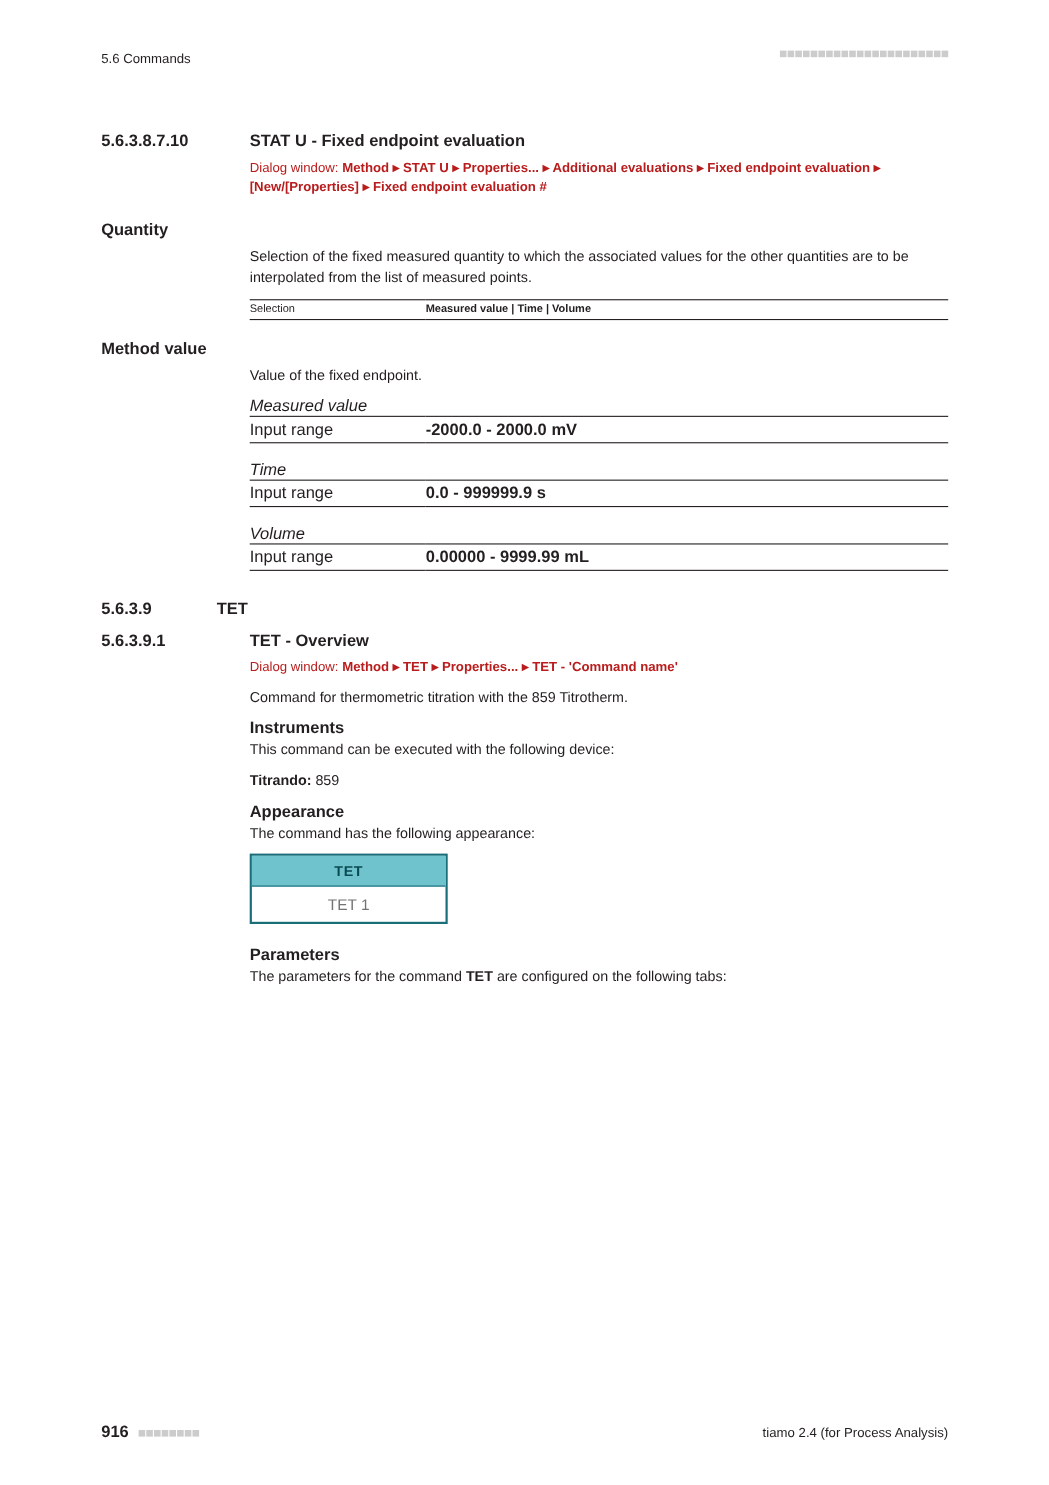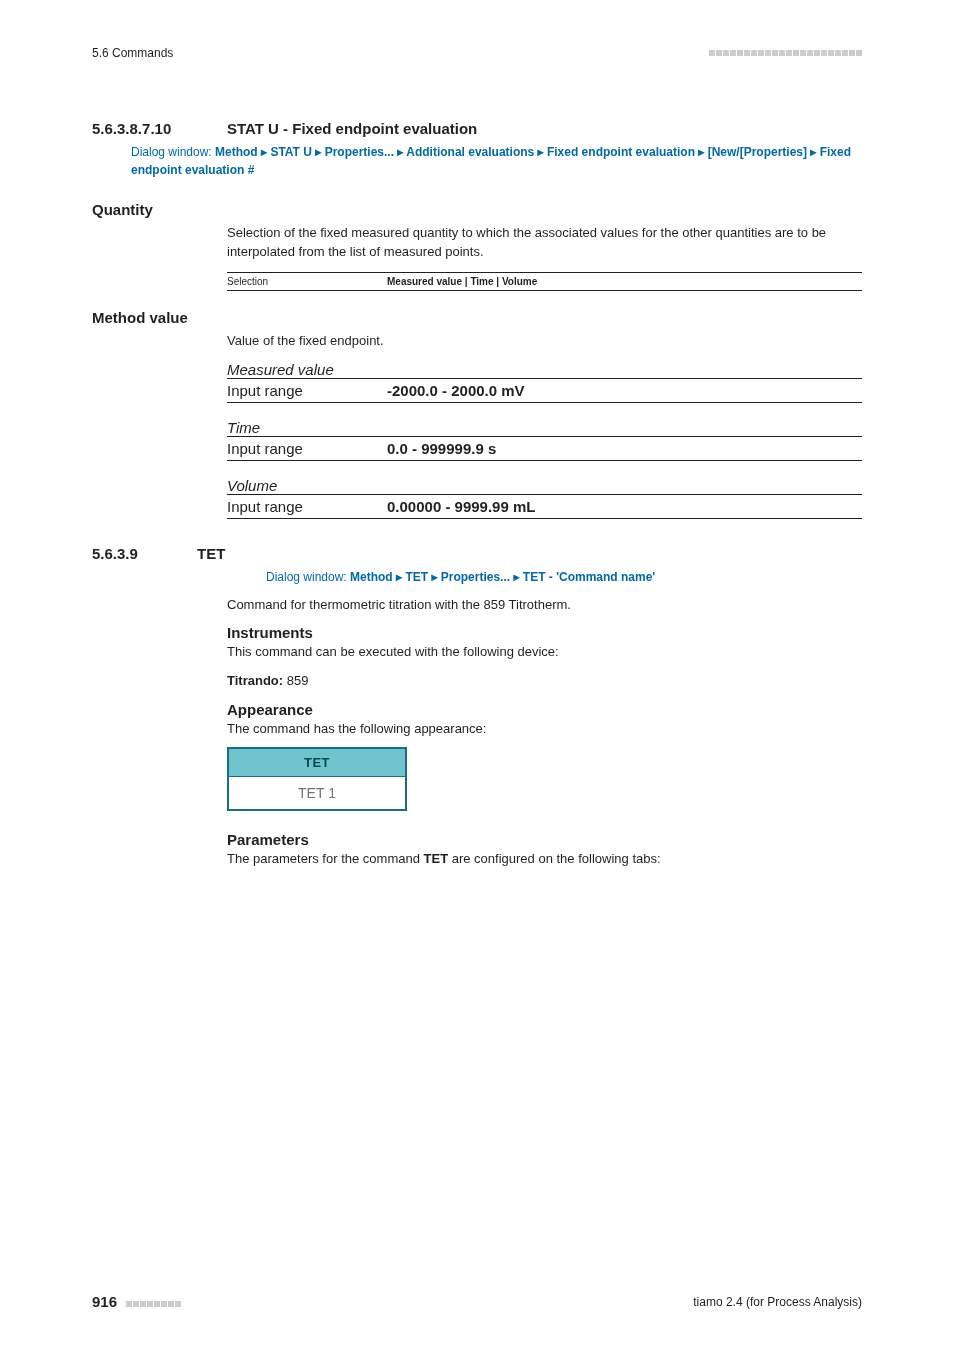--- a/index.html
+++ b/index.html
@@ -11,21 +11,20 @@
     position: relative;
     color: #231f20;
   }
   .header-row {
     position: absolute;
     top: 46px;
     left: 92px;
     right: 92px;
     display: flex;
     justify-content: space-between;
-    align-items: center;
     font-size: 12px;
   }
   .squares-right, .squares-left {
     display: flex;
     gap: 1px;
   }
   .sq {
     width: 6px; height: 6px; background: #ccc;
   }
   .page-body {
@@ -57,24 +56,23 @@
   .h-title {
     font-weight: 700;
     font-size: 15px;
     font-family: Arial, sans-serif;
   }
   .indent-block {
     margin-left: 135px;
   }
   .dlg-window {
     font-size: 12px;
-    color: #0369a1;
+    color: #b91c1c;
     line-height: 1.5;
     margin-bottom: 22px;
-    margin-left: 39px;
   }
   .side-label {
     font-weight: 700;
     font-size: 15px;
     margin-bottom: 0;
   }
   .body-text {
     font-size: 13px;
     line-height: 1.45;
     margin-bottom: 10px;
@@ -267,20 +265,24 @@
       </tr>
     </tbody>
       </table>
   </div>
 
   <div class="section-row">
     <div class="sec-col-num">5.6.3.9</div>
     <div class="sec-col-title">TET</div>
   </div>
 
+  <div class="h-row" style="margin-top:12px;">
+    <div class="h-num-small" style="width:135px;">5.6.3.9.1</div>
+    <div class="h-title">TET - Overview</div>
+  </div>
 
   <div class="indent-block">
     <div class="dlg-window" style="margin-bottom:10px;">
       <span>Dialog window: </span><b>Method ▸ TET ▸ Properties... ▸ TET - 'Command name'</b>
     </div>
     <div class="body-text">Command for thermometric titration with the 859 Titrotherm.</div>
 
     <div class="h-section">Instruments</div>
     <div class="body-text">This command can be executed with the following device:</div>
     <div class="body-text"><b>Titrando:</b><span> 859</span></div>

